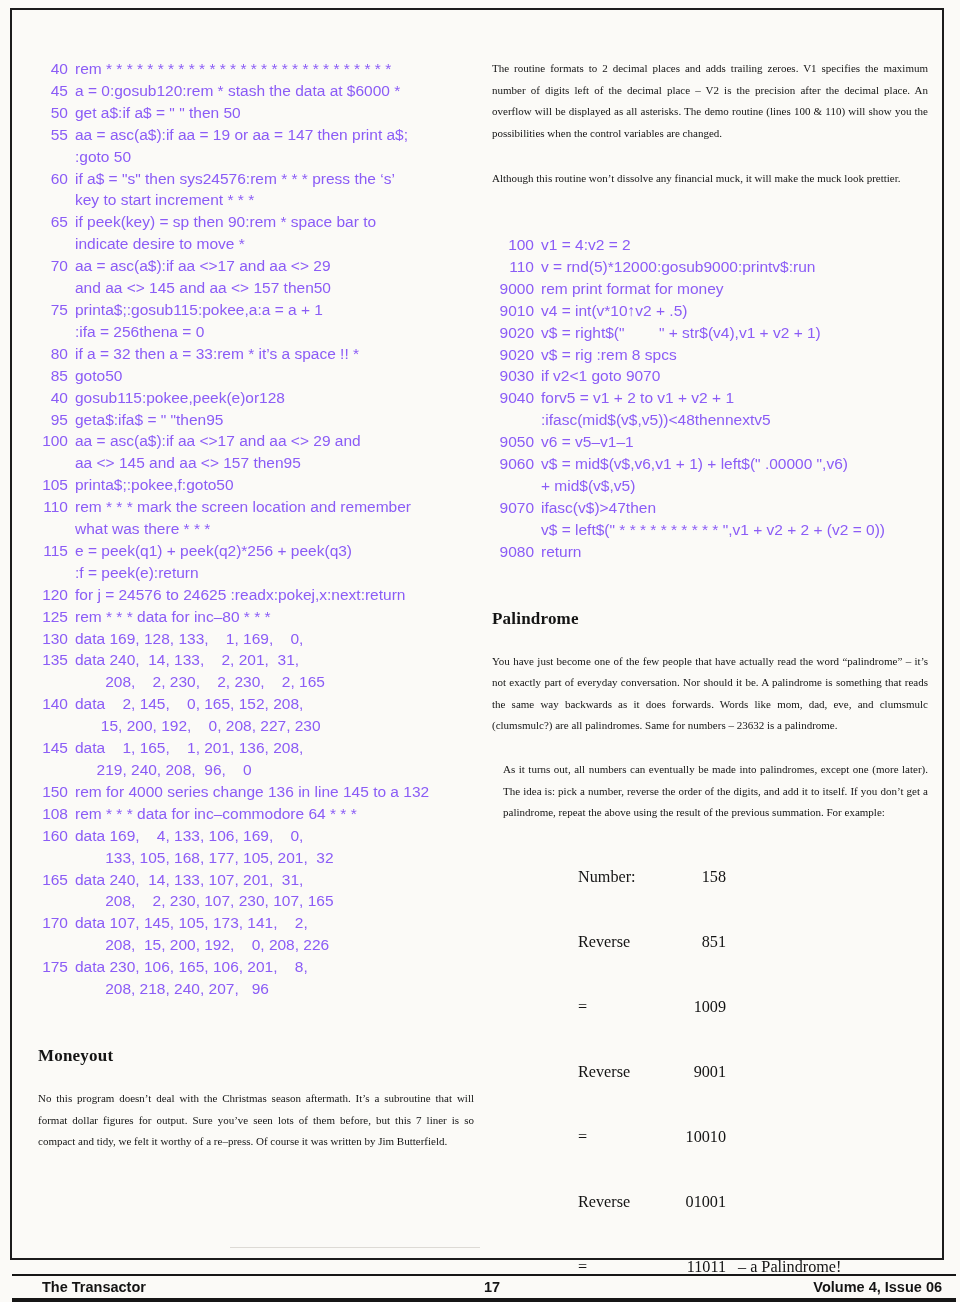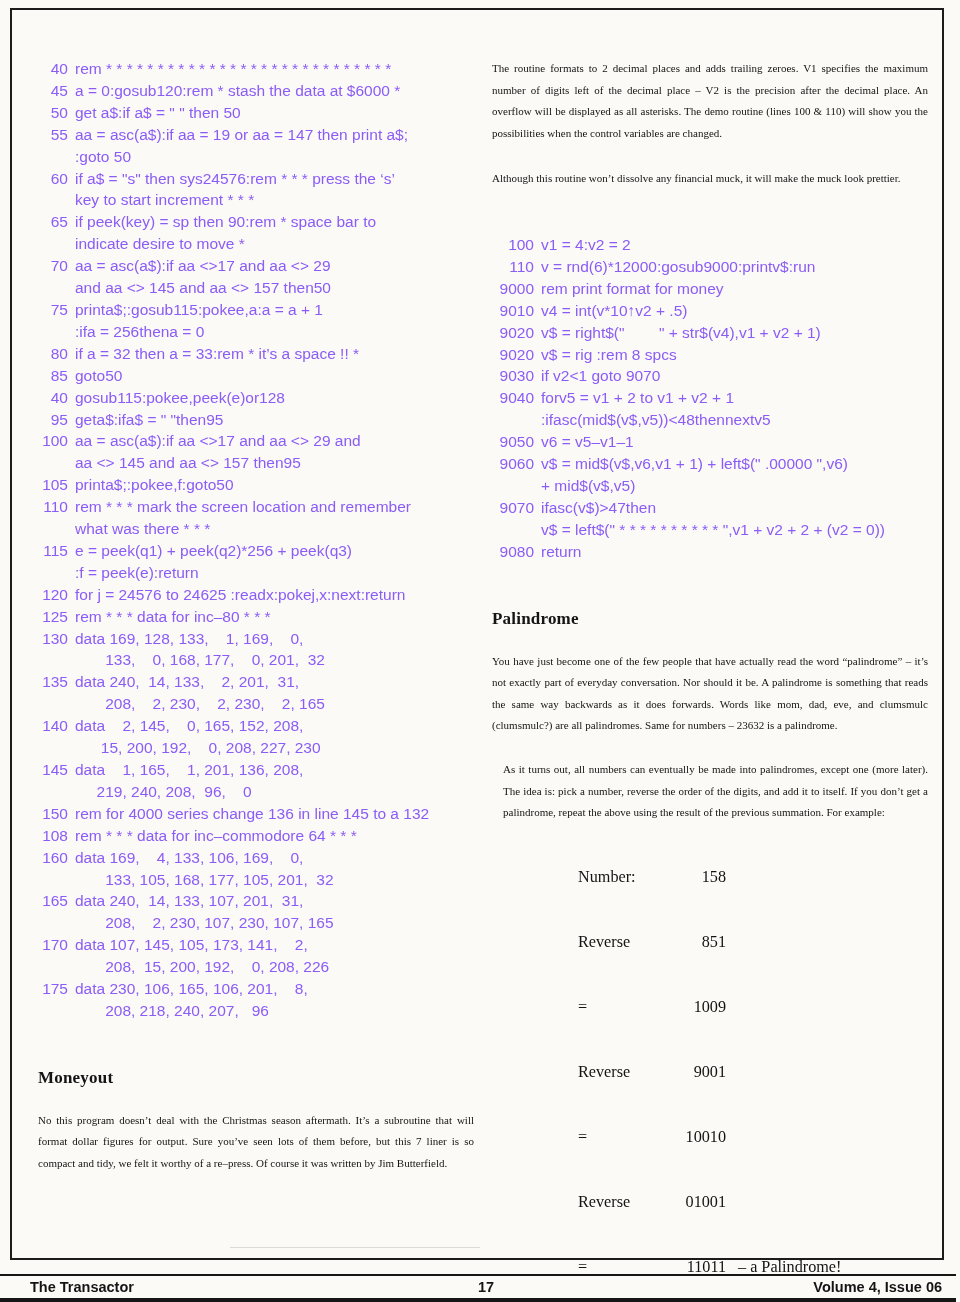--- a/index.html
+++ b/index.html
@@ -78,21 +78,21 @@
     line-height: 23px;
   }
   .ex-row { display: flex; margin-top: 42px; }
   .ex-label { width: 86px; flex: none; }
   .ex-val   { width: 62px; flex: none; text-align: right; }
   .ex-suffix { margin-left: 12px; white-space: nowrap; }
 
   
   .footer-bar {
     position: absolute;
-    left: 0; right: 4px;
+    left: 12px; right: 4px;
     top: 1274px;
     border-top: 2px solid #161616;
     border-bottom: 4px solid #161616;
     height: 22px;
     display: flex;
     align-items: center;
     font-family: "Liberation Sans", sans-serif;
     font-weight: bold;
     font-size: 14.5px;
     background: #fbfaf7;
@@ -248,21 +248,20 @@
               <span class="ct">rem * * * data for inc–80 * * *</span>
             </div>
 
             <div class="code-line">
               <span class="ln">130</span>
               <span class="ct">data 169, 128, 133,    1, 169,    0,</span>
             </div>
 
             <div class="code-line">
               <span class="ln"></span>
-              <span class="ct">       133,    0, 168, 177,    0, 201,  32</span>
             </div>
 
             <div class="code-line">
               <span class="ln">135</span>
               <span class="ct">data 240,  14, 133,    2, 201,  31,</span>
             </div>
 
             <div class="code-line">
               <span class="ln"></span>
               <span class="ct">       208,    2, 230,    2, 230,    2, 165</span>
@@ -350,21 +349,21 @@
 
         <div class="code-block rc-codeblock">
 
             <div class="code-line">
               <span class="ln">100</span>
               <span class="ct">v1 = 4:v2 = 2</span>
             </div>
 
             <div class="code-line">
               <span class="ln">110</span>
-              <span class="ct">v = rnd(6)*12000:gosub9000:printv$:run</span>
+              <span class="ct">v = rnd(5)*12000:gosub9000:printv$:run</span>
             </div>
 
             <div class="code-line">
               <span class="ln">9000</span>
               <span class="ct">rem print format for money</span>
             </div>
 
             <div class="code-line">
               <span class="ln">9010</span>
               <span class="ct">v4 = int(v*10↑v2 + .5)</span>

